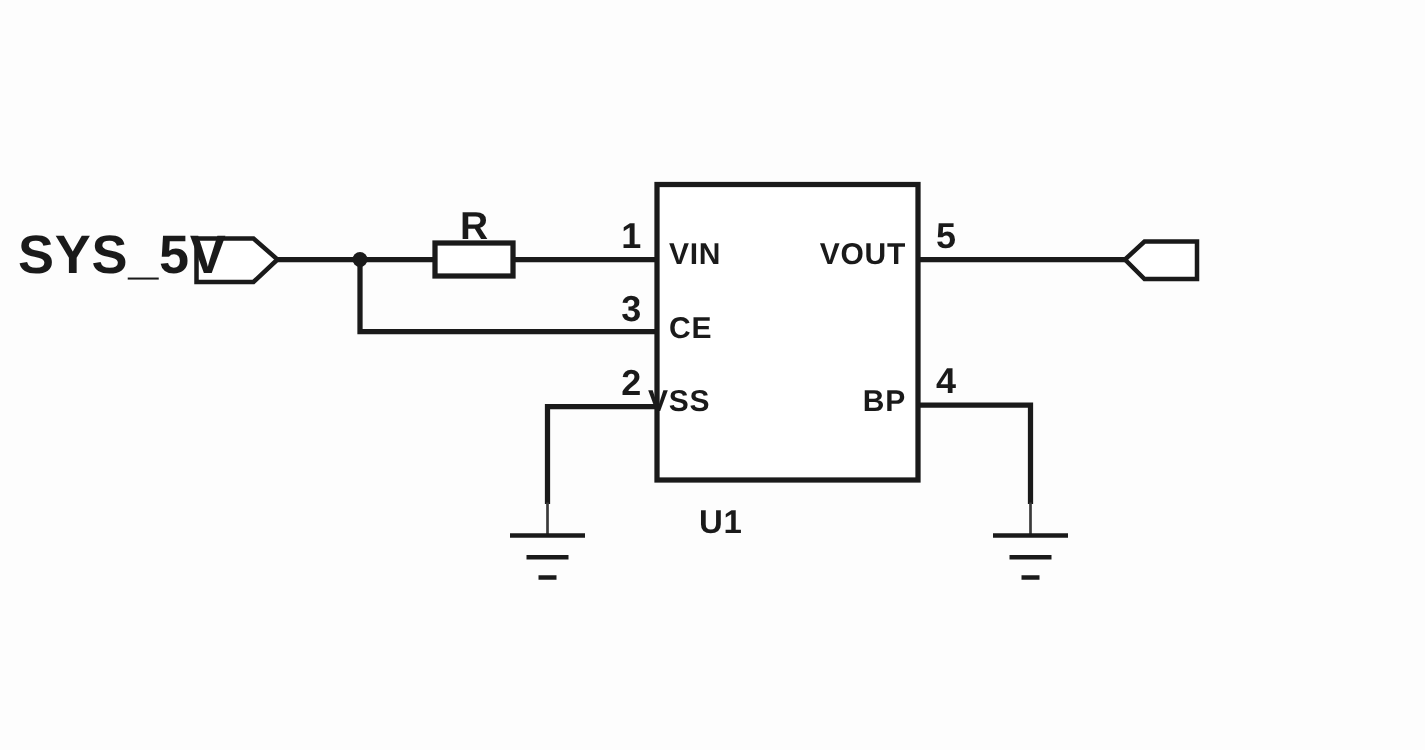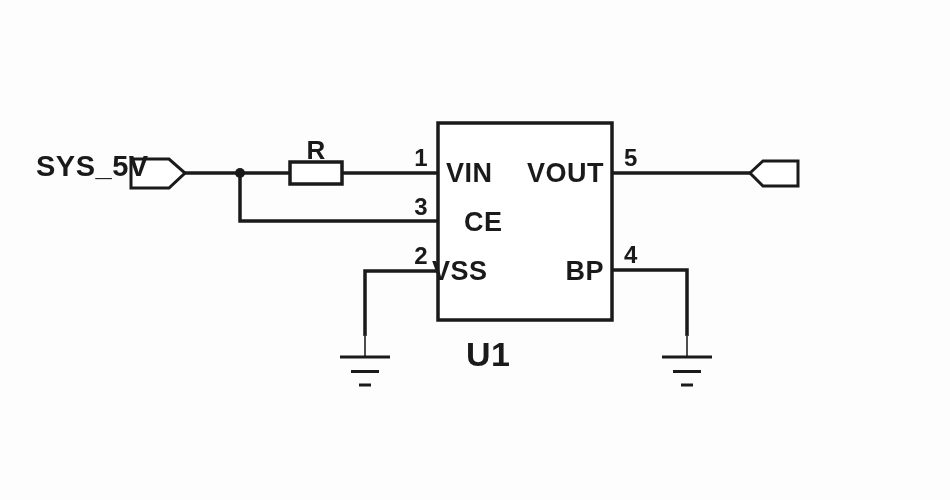--- a/index.html
+++ b/index.html
@@ -12,24 +12,24 @@
   .canvas { position: relative; width: 950px; height: 500px; }
   svg.wires { position: absolute; left: 0; top: 0; }
   .label {
     position: absolute;
     font-weight: bold;
     color: #1a1a1a;
     line-height: 1;
     white-space: pre;
     letter-spacing: 0.5px;
   }
-  .net   { font-size: 29px; margin-left: 24px; }
-  .pin-name { font-size: 27px; }
+  .net   { font-size: 36px; }
+  .pin-name { font-size: 20px; }
   .pin-num  { font-size: 24px; width: 32px; }
-  .ref   { font-size: 34px; text-align: right; }
+  .ref   { font-size: 22px; text-align: right; }
   .r-ref { font-size: 26px; width: 56px; text-align: center; letter-spacing: 0; }
   .right { text-align: right; }
 </style>
 </head>
 <body>
 
 <div class="canvas">
 
   <svg class="wires" width="950" height="500" viewBox="0 0 950 500">
 
@@ -77,18 +77,18 @@
   <div class="label ref" style="left:466px; top:337px;">U1</div>
 
   <div class="label pin-num right" style="left:396px; top:146px;">1</div>
   <div class="label pin-num right" style="left:396px; top:195px;">3</div>
   <div class="label pin-num right" style="left:396px; top:244px;">2</div>
 
   <div class="label pin-num" style="left:624px; top:146px;">5</div>
   <div class="label pin-num" style="left:624px; top:243px;">4</div>
 
   <div class="label pin-name" style="left:446px; top:160px;">VIN</div>
-  <div class="label pin-name" style="left:464px; top:209px;">CE</div>
+  <div class="label pin-name" style="left:446px; top:209px;">CE</div>
   <div class="label pin-name" style="left:432px; top:258px;">VSS</div>
   <div class="label pin-name right" style="left:518px; top:160px; width:86px;">VOUT</div>
   <div class="label pin-name right" style="left:518px; top:258px; width:86px;">BP</div>
 
 </div>
 
 </body></html>

